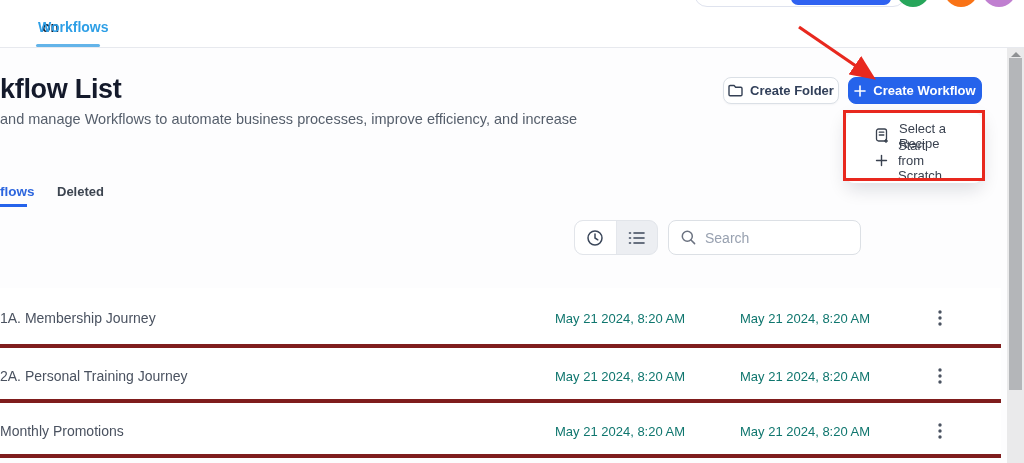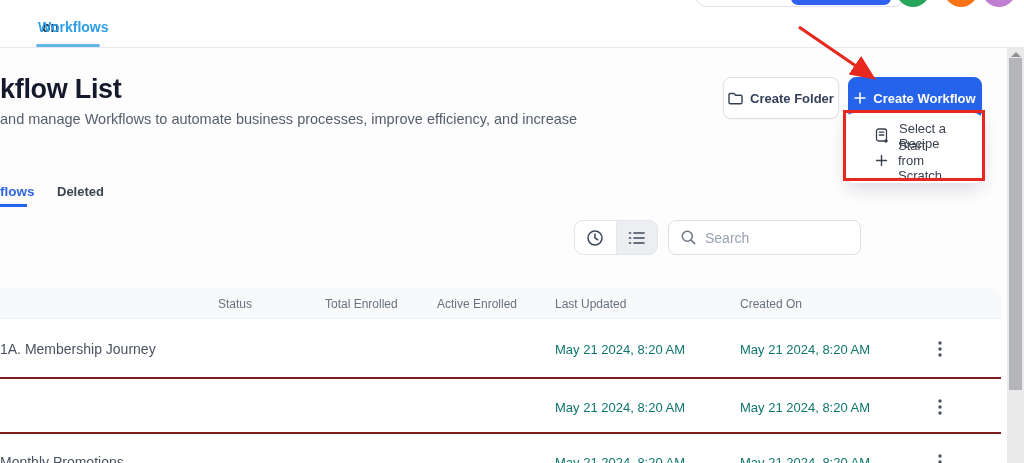--- a/index.html
+++ b/index.html
@@ -20,21 +20,21 @@
   .avatar { position:absolute; top:-27px; width:34px; height:34px; border-radius:50%; }
   .avatar.green { left:896px; background:#27a65b; }
   .avatar.orange { left:944px; background:#f97316; }
   .avatar.purple { left:982px; background:#c07fd0; }
 
   
   .page-title { position:absolute; left:0; top:74px; font-size:27px; font-weight:700; color:#141a2b; letter-spacing:-0.3px; }
   .page-desc { position:absolute; left:0; top:110px; font-size:14.5px; color:#555e6b; line-height:19px; }
 
   
-  .btn { position:absolute; height:42px; display:flex; align-items:center; justify-content:center;
+  .btn { position:absolute; height:27px; display:flex; align-items:center; justify-content:center;
     gap:7px; border-radius:8px; font-size:13px; font-weight:600; cursor:pointer; }
   .btn-folder { left:723px; top:77px; width:116px; background:#fff; border:1px solid #dbe0e6;
     color:#32405a; box-shadow:0 1px 2px rgba(16,24,40,.04); }
   .btn-workflow { left:848px; top:77px; width:134px; background:#2563eb; border:1px solid #2563eb; color:#fff; }
 
   
   .dropdown { position:absolute; left:846px; top:113px; width:136px; height:70px; background:#fff;
     border-radius:8px; box-shadow:0 6px 18px rgba(16,24,40,.14); z-index:3; padding:10px 16px; }
   .dropdown-item { display:flex; align-items:center; gap:10px; padding:0 13px; height:25px;
     font-size:13px; color:#39414f; cursor:pointer; }
@@ -57,21 +57,21 @@
   .search-box input { border:none; outline:none; flex:1; font-size:14px; color:#333;
     font-family:"Liberation Sans", sans-serif; background:transparent; }
   .search-box input::placeholder { color:#98a1b0; }
   .btn-filters { left:896px; top:220px; width:81px; height:35px; background:#fff; border:1px solid #dce0e5; color:#2f3a4d; }
 
   
   .table { position:absolute; left:0; top:288px; width:1001px; }
   .thead { position:relative; height:31px; background:#f8f9fb; border-bottom:1px solid #eef0f3;
     border-radius:0 10px 0 0; }
   .th { position:absolute; top:9px; font-size:12px; color:#68727f; }
-  .trow { position:relative; background:#fff; border-bottom:2px solid #7f1d1d; }
+  .trow { position:relative; background:#fff; border-bottom:4px solid #7f1d1d; }
   .cell-name { position:absolute; left:0; font-size:14px; color:#4a5260; }
   .cell-date { position:absolute; font-size:13px; color:#0f766e;text-align:center; }
   .kebab { position:absolute; left:930px; width:20px; height:20px; display:flex; align-items:center;
     justify-content:center; cursor:pointer; }
 
   
   .scroll-track { position:absolute; left:1007px; top:48px; width:17px; height:415px; background:#eaeaeb; }
   .scroll-up { position:absolute; left:1011px; top:52px; width:0; height:0;
     border-left:5px solid transparent; border-right:5px solid transparent; border-bottom:5px solid #8f9194; }
   .scroll-thumb { position:absolute; left:1009px; top:58px; width:13px; height:332px; background:#b4b6b9; }
@@ -184,42 +184,36 @@
       <svg width="15" height="15" viewBox="0 0 15 15" fill="none" stroke="#6b7280" stroke-width="1.5" stroke-linecap="round">
         <circle cx="6.3" cy="6.3" r="5"></circle>
           <line x1="10" y1="10" x2="13.6" y2="13.6"></line>
       </svg>
     </span>
     <input type="text" placeholder="Search" style="">
   </div>
 
 
   <div class="table">
-    <div class="thead">
-      <span class="th" style="left:218px">Status</span>
-      <span class="th" style="left:325px">Total Enrolled</span>
-      <span class="th" style="left:437px">Active Enrolled</span>
-      <span class="th" style="left:555px">Last Updated</span>
-      <span class="th" style="left:740px">Created On</span>
-    </div>
 
     <div class="trow" style="height:60px">
       <span class="cell-name" style="top:22px">1A. Membership Journey</span>
       <span class="cell-date" style="left:555px; top:23px">May 21 2024, 8:20 AM</span>
       <span class="cell-date" style="left:740px; top:23px">May 21 2024, 8:20 AM</span>
       <span class="kebab" style="top:20px">
         <svg width="4" height="16" viewBox="0 0 4 16" fill="#4a5260">
           <circle cx="2" cy="2" r="1.7"></circle>
             <circle cx="2" cy="8" r="1.7"></circle>
             <circle cx="2" cy="14" r="1.7"></circle>
         </svg>
       </span>
     </div>
 
     <div class="trow" style="height:55px">
+      <span class="cell-name" style="top:20px">2A. Personal Training Journey</span>
       <span class="cell-date" style="left:555px; top:21px">May 21 2024, 8:20 AM</span>
       <span class="cell-date" style="left:740px; top:21px">May 21 2024, 8:20 AM</span>
       <span class="kebab" style="top:18px">
         <svg width="4" height="16" viewBox="0 0 4 16" fill="#4a5260">
           <circle cx="2" cy="2" r="1.7"></circle>
             <circle cx="2" cy="8" r="1.7"></circle>
             <circle cx="2" cy="14" r="1.7"></circle>
         </svg>
       </span>
     </div>

